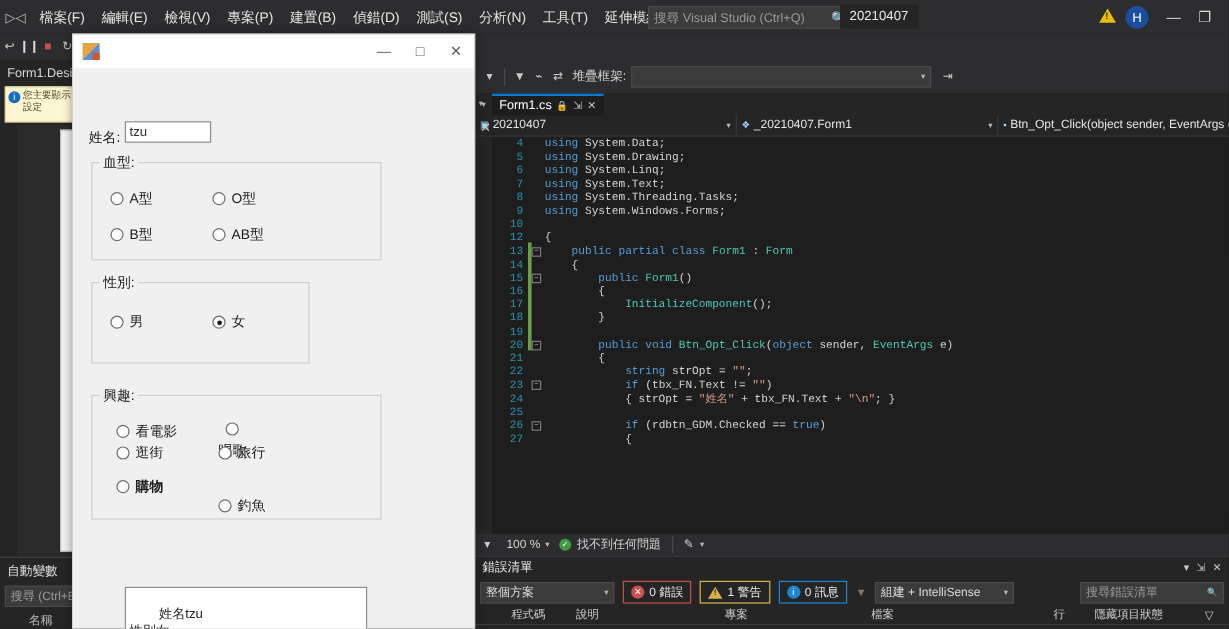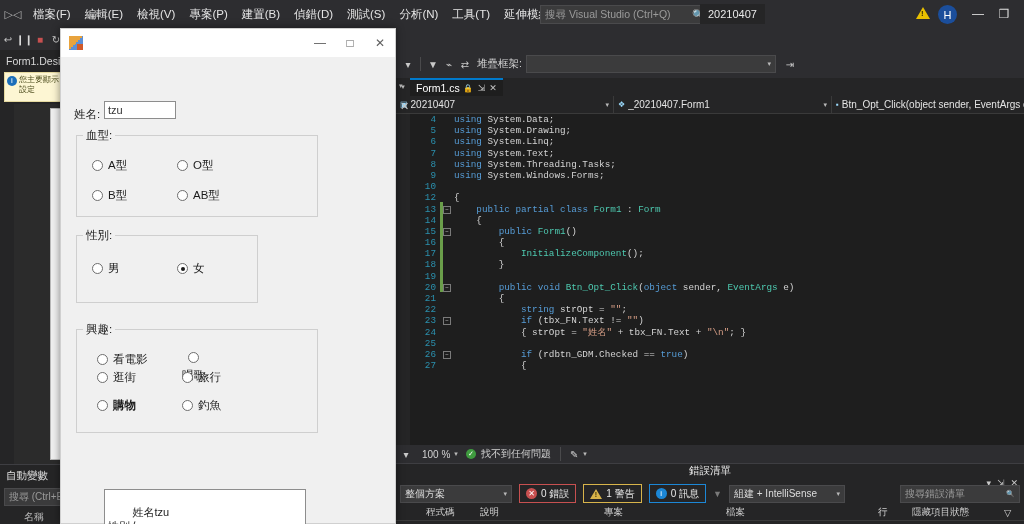--- a/index.html
+++ b/index.html
@@ -249,21 +249,21 @@
     justify-content: center;
   }
 
   
   .errlist {
     position: absolute; left: 0; top: 413px; width: 628px; height: 111px;
     background: #252526; border-top: 1px solid #3e3e42;
   }
   .el-title {
     display: flex; align-items: center; height: 18px; padding: 0 6px;
-    font-size: 10.5px; color: #e8e8e8; flex-direction: column;
+    font-size: 10.5px; color: #e8e8e8;
   }
   .el-title .right { margin-left: auto; display: flex; gap: 6px; font-size: 9px; color: #c9c9c9; }
   .el-filters {
     display: flex; align-items: center; gap: 7px; padding: 2px 4px;
   }
   .el-combo {
     height: 18px; background: #3b3b3c; border: 1px solid #4a4a4c;
     display: flex; align-items: center; padding: 0 4px;
     font-size: 10px; color: #dcdcdc;
   }
@@ -725,21 +725,21 @@
           <span>逛街</span>
         </div>
         <div class="frad" style="left:105px; top:40px;">
           <span class="dot"></span>
           <span>旅行</span>
         </div>
         <div class="frad" style="left:20px; top:68px;font-weight:bold;">
           <span class="dot"></span>
           <span>購物</span>
         </div>
-        <div class="frad" style="left:105px; top:68px;">
+        <div class="frad" style="left:105px; top:84px;">
           <span class="dot"></span>
           <span>釣魚</span>
         </div>
       </div>
 
 
       <div class="fout" style="left:43px; top:432px; width:202px; height:62px;">
         <span>姓名tzu
 性別女</span>
       </div>

